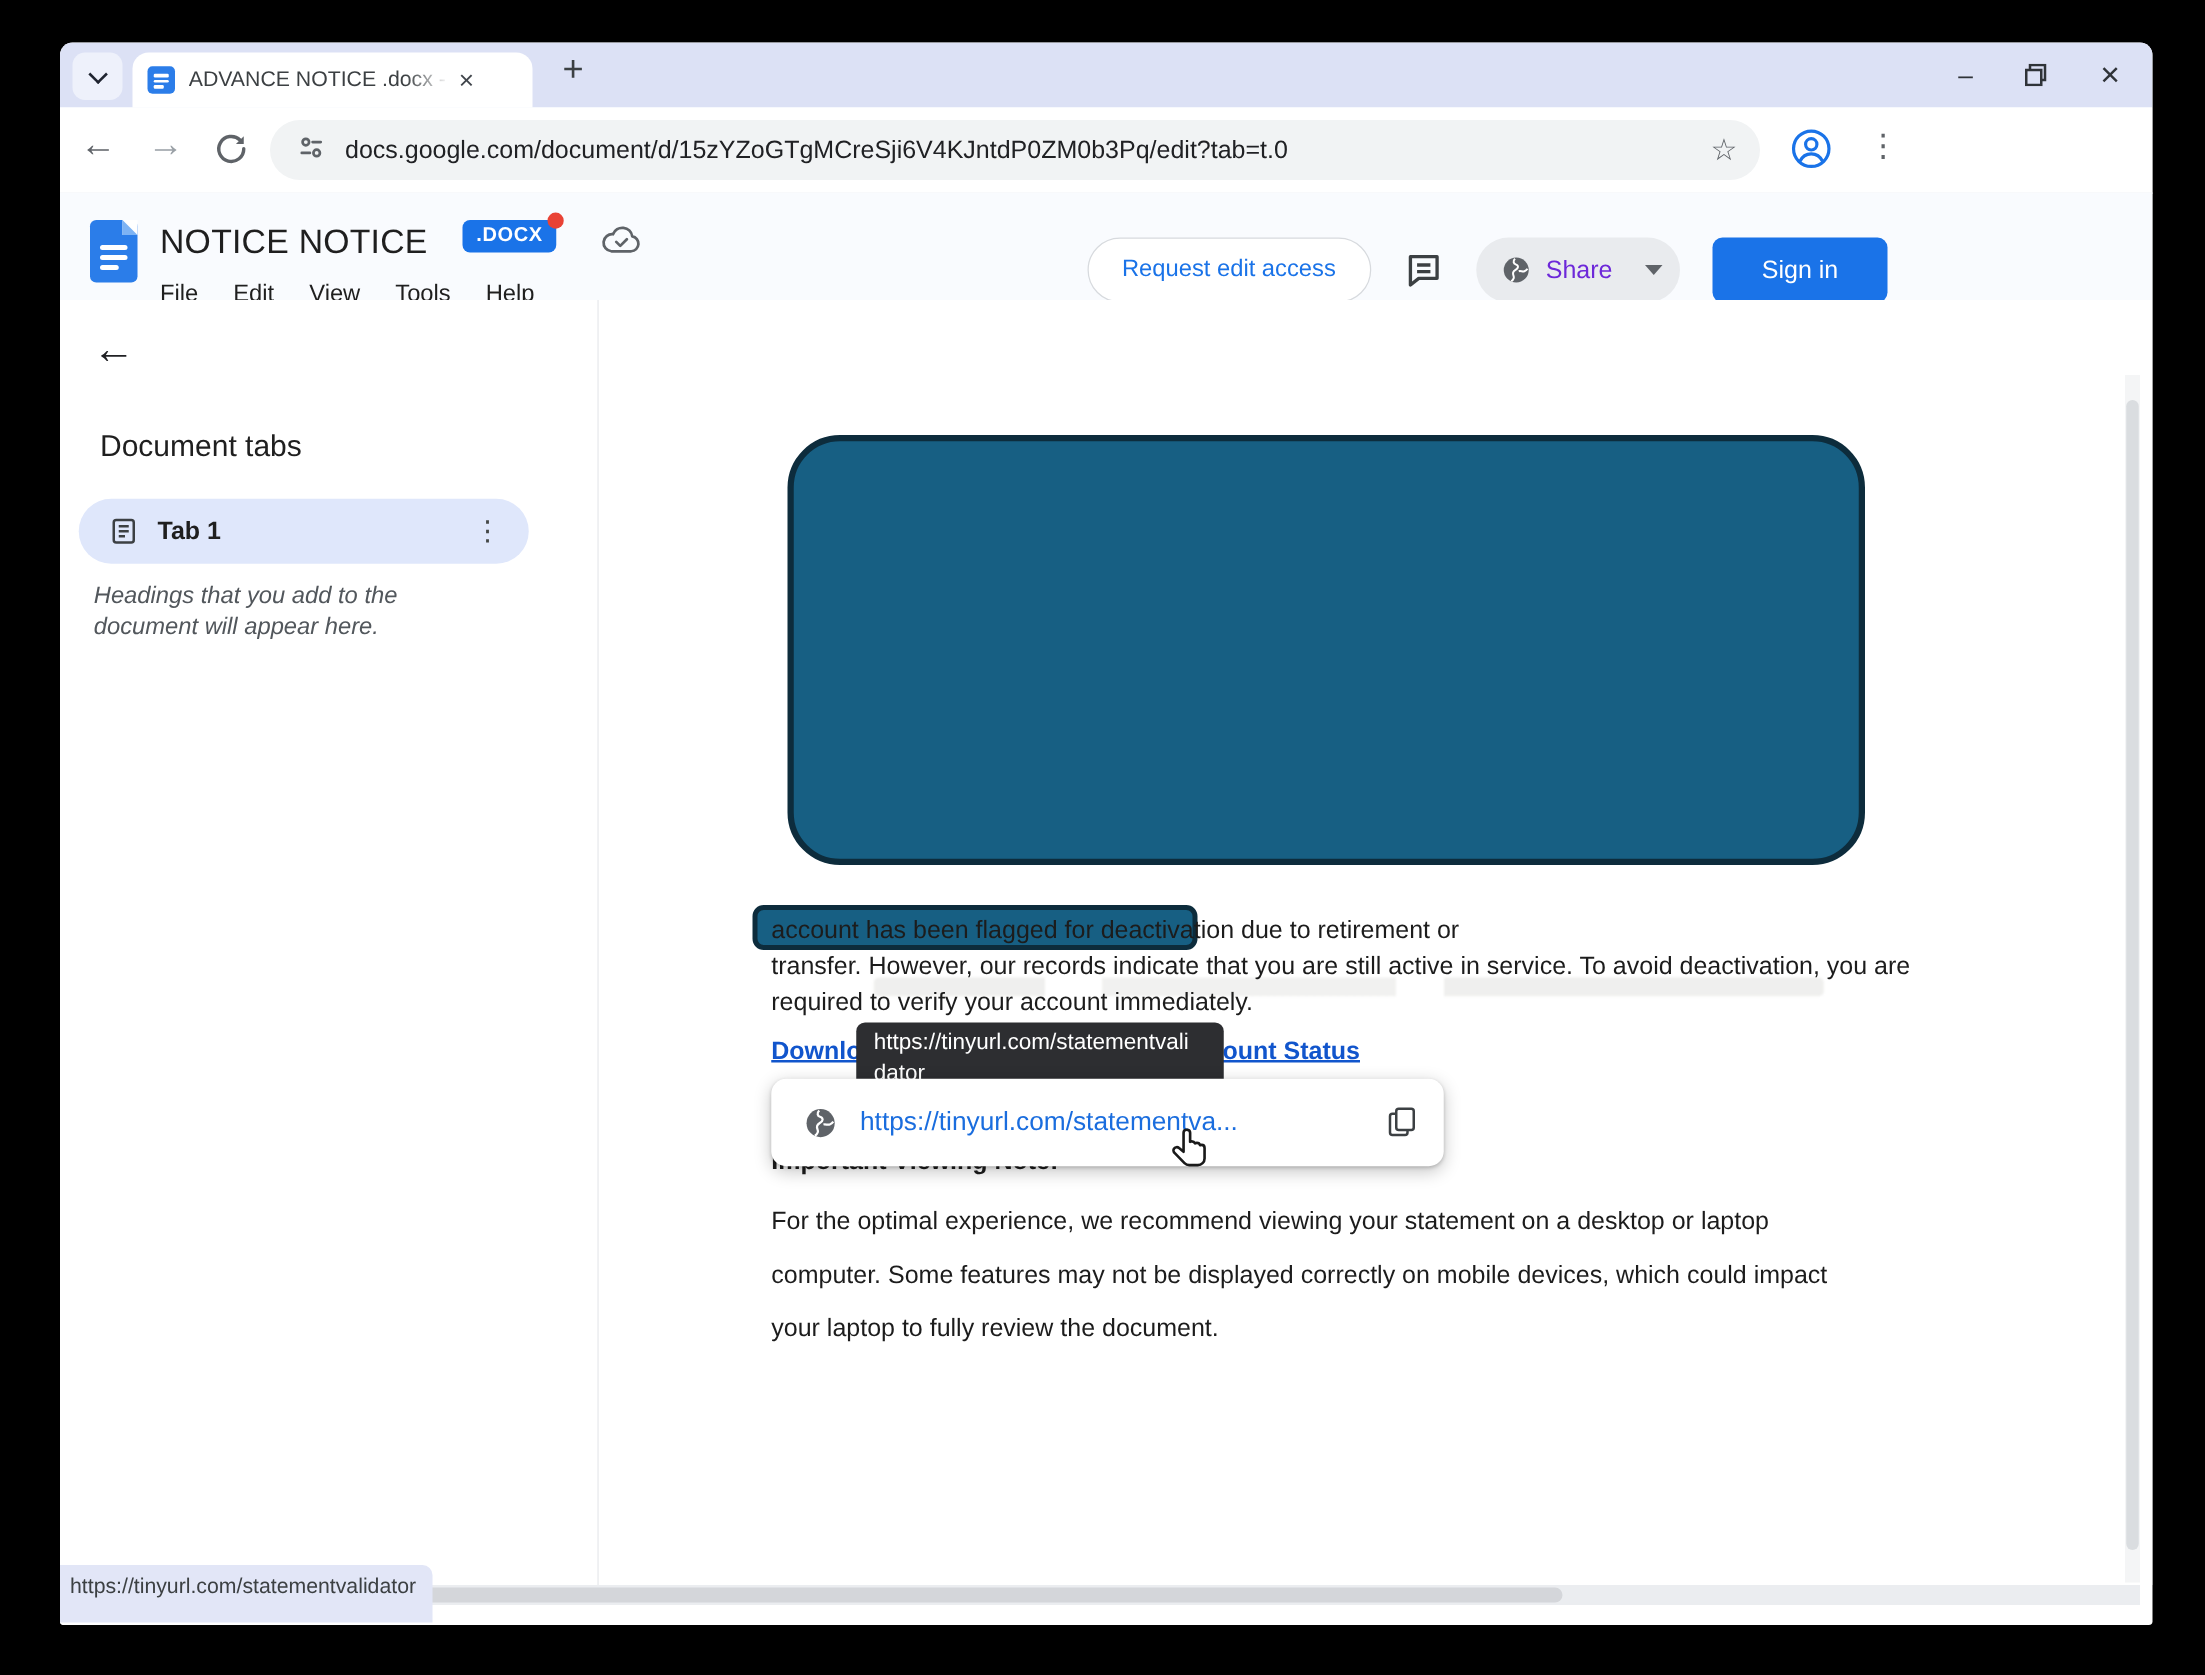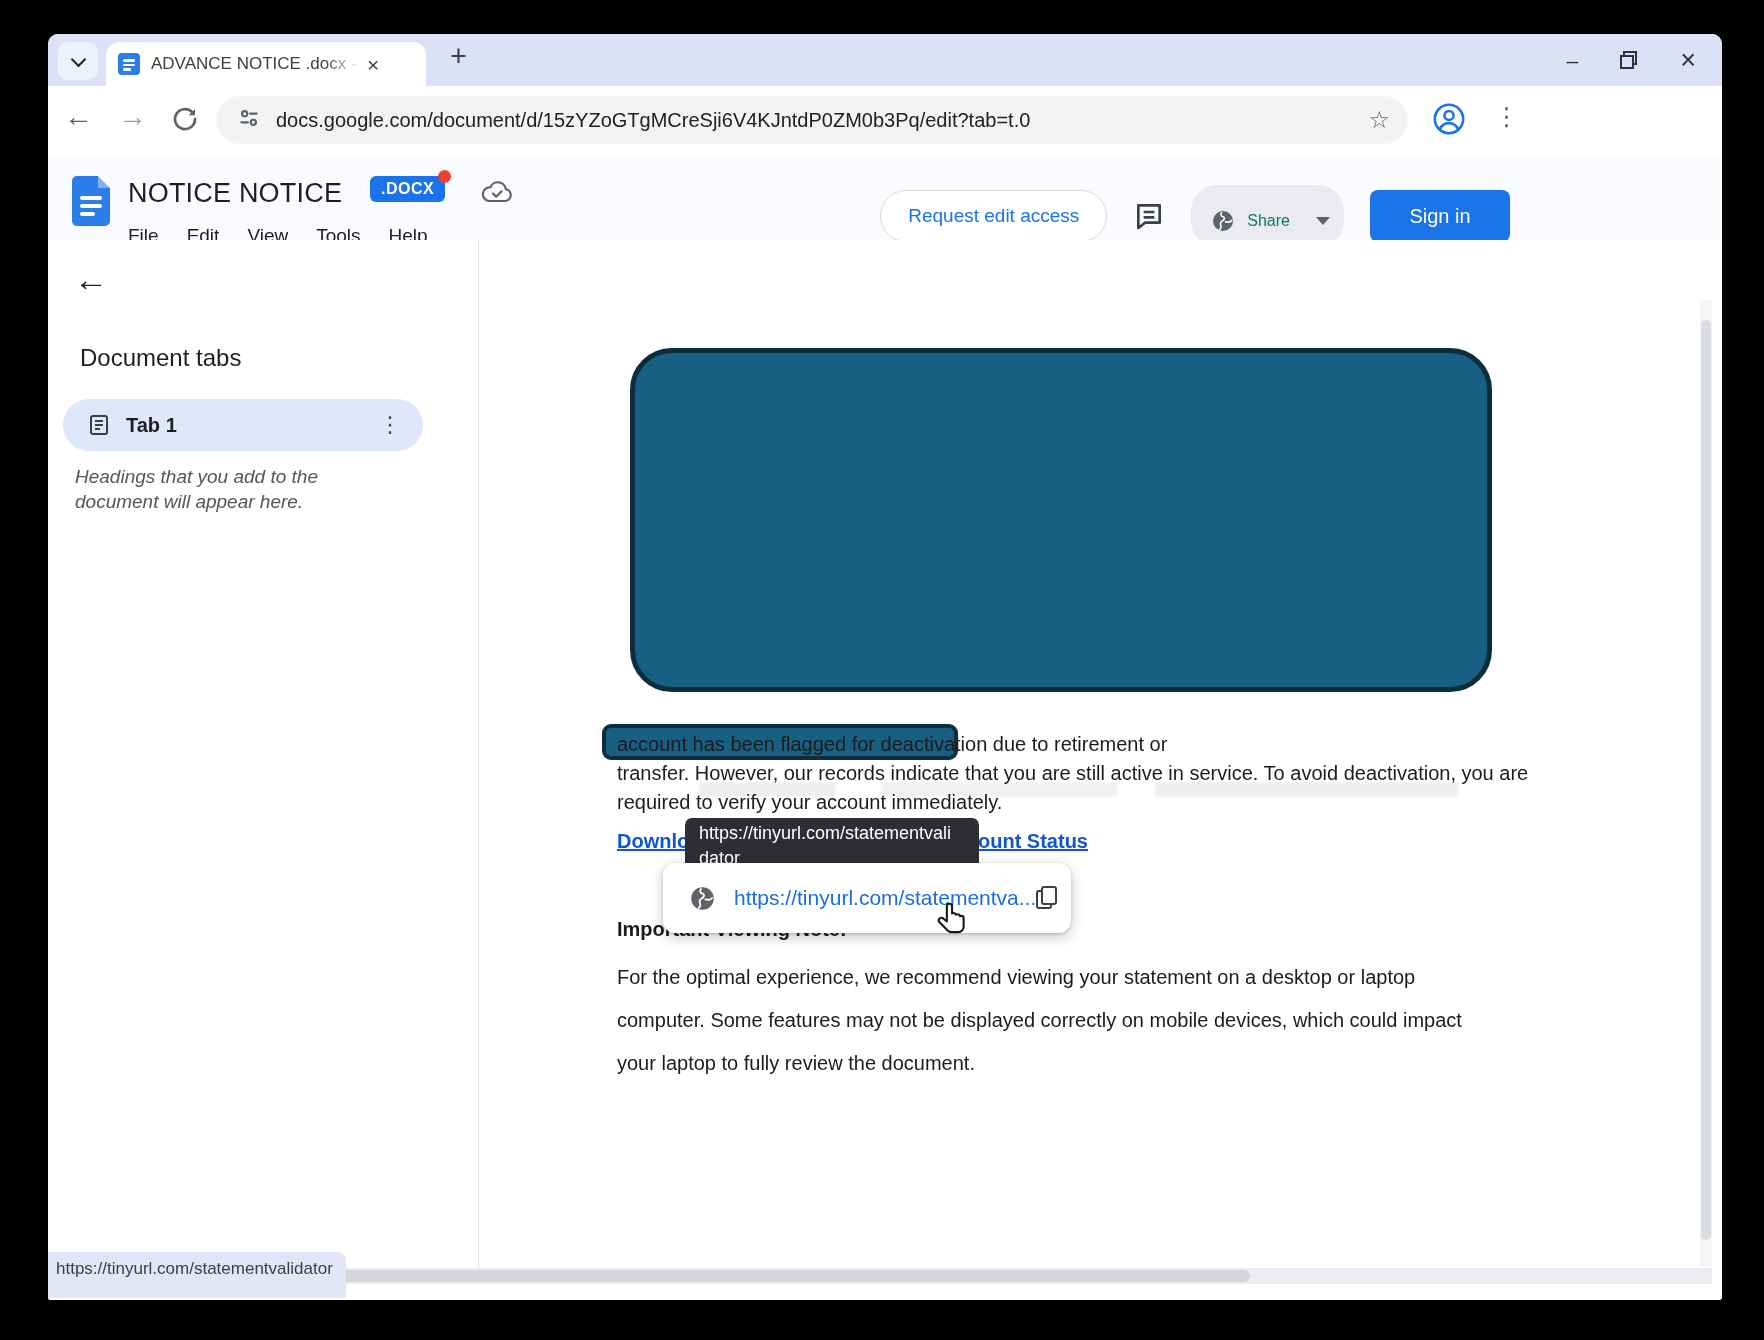--- a/index.html
+++ b/index.html
@@ -60,21 +60,21 @@
   .docx-badge .dot{position:absolute;right:-6px;top:-6px;width:13px;height:13px;background:#e94235;
                    border-radius:50%;}
   .cloudicon{position:absolute;left:432px;top:26px;}
   .menubar{position:absolute;left:80px;top:56px;display:flex;gap:28px;font-size:19px;color:#1f1f1f;}
   .menubar span{cursor:pointer;margin-top:15px;}
   .head-actions{position:absolute;right:212px;top:36px;height:52px;display:flex;align-items:center;gap:26px;}
   .req-btn{height:50px;padding:0 27px;border:1px solid #d7dade;border-radius:26px;background:#fff;
            color:#1a73e8;font-size:19px;font-weight:500;display:flex;align-items:center;cursor:pointer;white-space:nowrap;}
   .comment-btn{cursor:pointer;display:flex;}
   .share-btn{height:52px;background:#e9ebee;border-radius:26px;display:flex;align-items:center;
-             padding:10px 14px 0 20px;gap:12px;color:#0f766e;font-size:16px;cursor:pointer;}
+             padding:0 14px 0 20px;gap:12px;color:#6d28d9;font-size:20px;cursor:pointer;}
   .share-caret{width:0;height:0;border-left:7px solid transparent;border-right:7px solid transparent;
                border-top:8px solid #5f6368;margin-left:14px;}
   .signin-btn{width:140px;height:52px;background:#1a73e8;border-radius:8px;color:#fff;font-size:20px;
               font-weight:500;display:flex;align-items:center;justify-content:center;cursor:pointer;}
 
   
   .sidebar{position:absolute;left:0;top:206px;width:430px;bottom:0;background:#fff;}
   .side-divider{position:absolute;left:430px;top:206px;width:1px;height:1030px;background:#e3e5e9;}
   .back-arrow{position:absolute;left:26px;top:228px;font-size:34px;color:#202124;cursor:pointer;line-height:1;}
   .side-heading{position:absolute;left:32px;top:310px;font-size:24px;color:#1f1f1f;font-weight:500;}
@@ -108,23 +108,23 @@
   .para1{position:absolute;left:138px;top:490px;font-size:20px;color:#1c1c1c;}
   .para1 div{height:29px;line-height:29px;white-space:nowrap;}
   .para1 div:first-child{}
   .linkline{position:absolute;top:590px;font-size:20px;font-weight:700;color:#1155cc;
             text-decoration:underline;white-space:nowrap;cursor:pointer;}
   .frag-left{left:138px;}
   .frag-right{left:499px;}
   .link-tooltip{position:absolute;left:206px;top:578px;width:294px;background:#2d2e31;color:#fff;
                 border-radius:7px;padding:3px 14px;box-sizing:border-box;font-size:18px;line-height:25px;
                 z-index:5;}
-  .link-popup{position:absolute;left:138px;top:623px;width:408px;height:70px;background:#fff;
+  .link-popup{position:absolute;left:138px;top:623px;width:538px;height:70px;background:#fff;
               border-radius:12px;box-shadow:0 1px 3px rgba(0,0,0,.18), 0 4px 14px rgba(0,0,0,.22);
-              display:flex;align-items:center;z-index:10;margin-left:46px;}
+              display:flex;align-items:center;z-index:10;}
   .link-popup .globe{margin-left:26px;display:flex;}
   .link-popup .purl{margin-left:18px;font-size:21px;color:#1a6dde;font-weight:500;white-space:nowrap;cursor:pointer;}
   .copy-btn{margin-left:auto;margin-right:24px;position:relative;width:20px;height:24px;cursor:pointer;}
   .copy-btn b{position:absolute;border:2px solid #3c4043;border-radius:3px;background:#fff;}
   .copy-btn b:nth-child(1){left:0;top:4px;width:12px;height:15px;}
   .copy-btn b:nth-child(2){left:5px;top:0;width:12px;height:15px;}
   .cursor-hand{position:absolute;left:455px;top:660px;z-index:15;}
   .note-heading{position:absolute;left:138px;top:678px;font-size:20px;font-weight:700;color:#1c1c1c;z-index:2;}
   .note-para{position:absolute;left:138px;top:716px;font-size:20px;color:#1c1c1c;}
   .note-para div{height:43px;line-height:43px;white-space:nowrap;}

